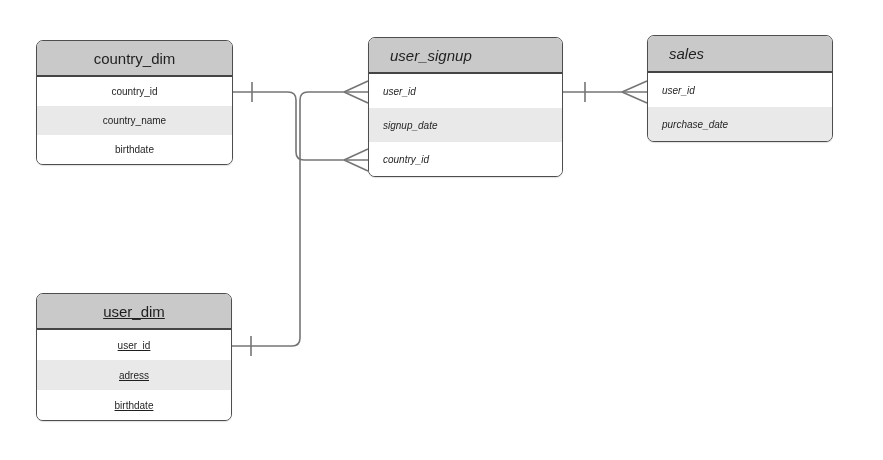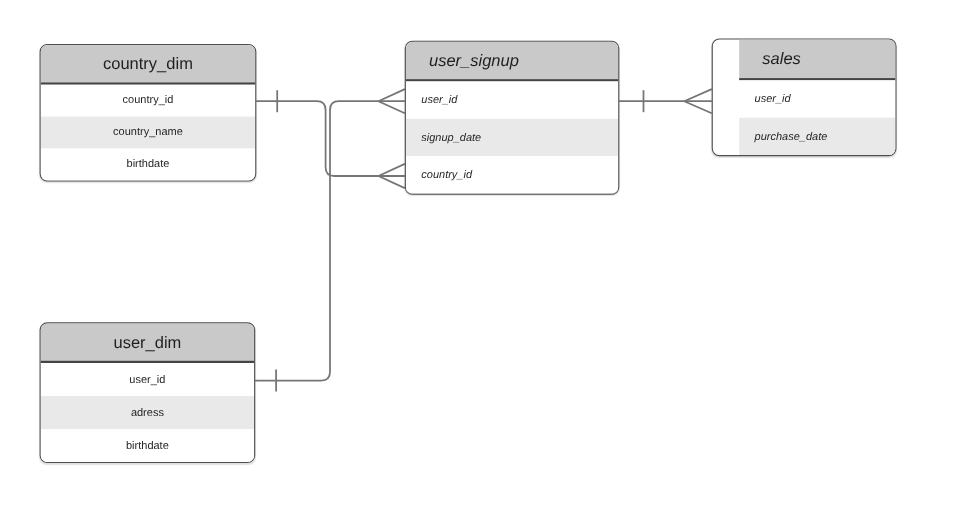--- a/index.html
+++ b/index.html
@@ -46,25 +46,25 @@
 
   
   .t-country{left:36px;top:40px;width:197px;}
   .t-country .entity-header{height:36px;}
   .t-country .field{height:29px;}
 
   .t-signup{left:368px;top:37px;width:195px;text-align:center;}
   .t-signup .entity-header{height:36px;}
   .t-signup .field{height:34px;}
 
-  .t-sales{left:647px;top:35px;width:168px;padding-left:24px;}
+  .t-sales{left:647px;top:35px;width:186px;}
   .t-sales .entity-header{height:37px;}
   .t-sales .field{height:34px;}
 
-  .t-user{left:36px;top:293px;width:196px;}
+  .t-user{left:36px;top:293px;width:196px;text-decoration:underline;}
   .t-user .entity-header{height:36px;}
   .t-user .field{height:30px;}
 </style>
 </head>
 <body>
 
 <div class="canvas">
 
   <svg class="connectors" width="883" height="460" viewBox="0 0 883 460">
     <g style="stroke:var(--connector);fill:none;stroke-width:1.6">

